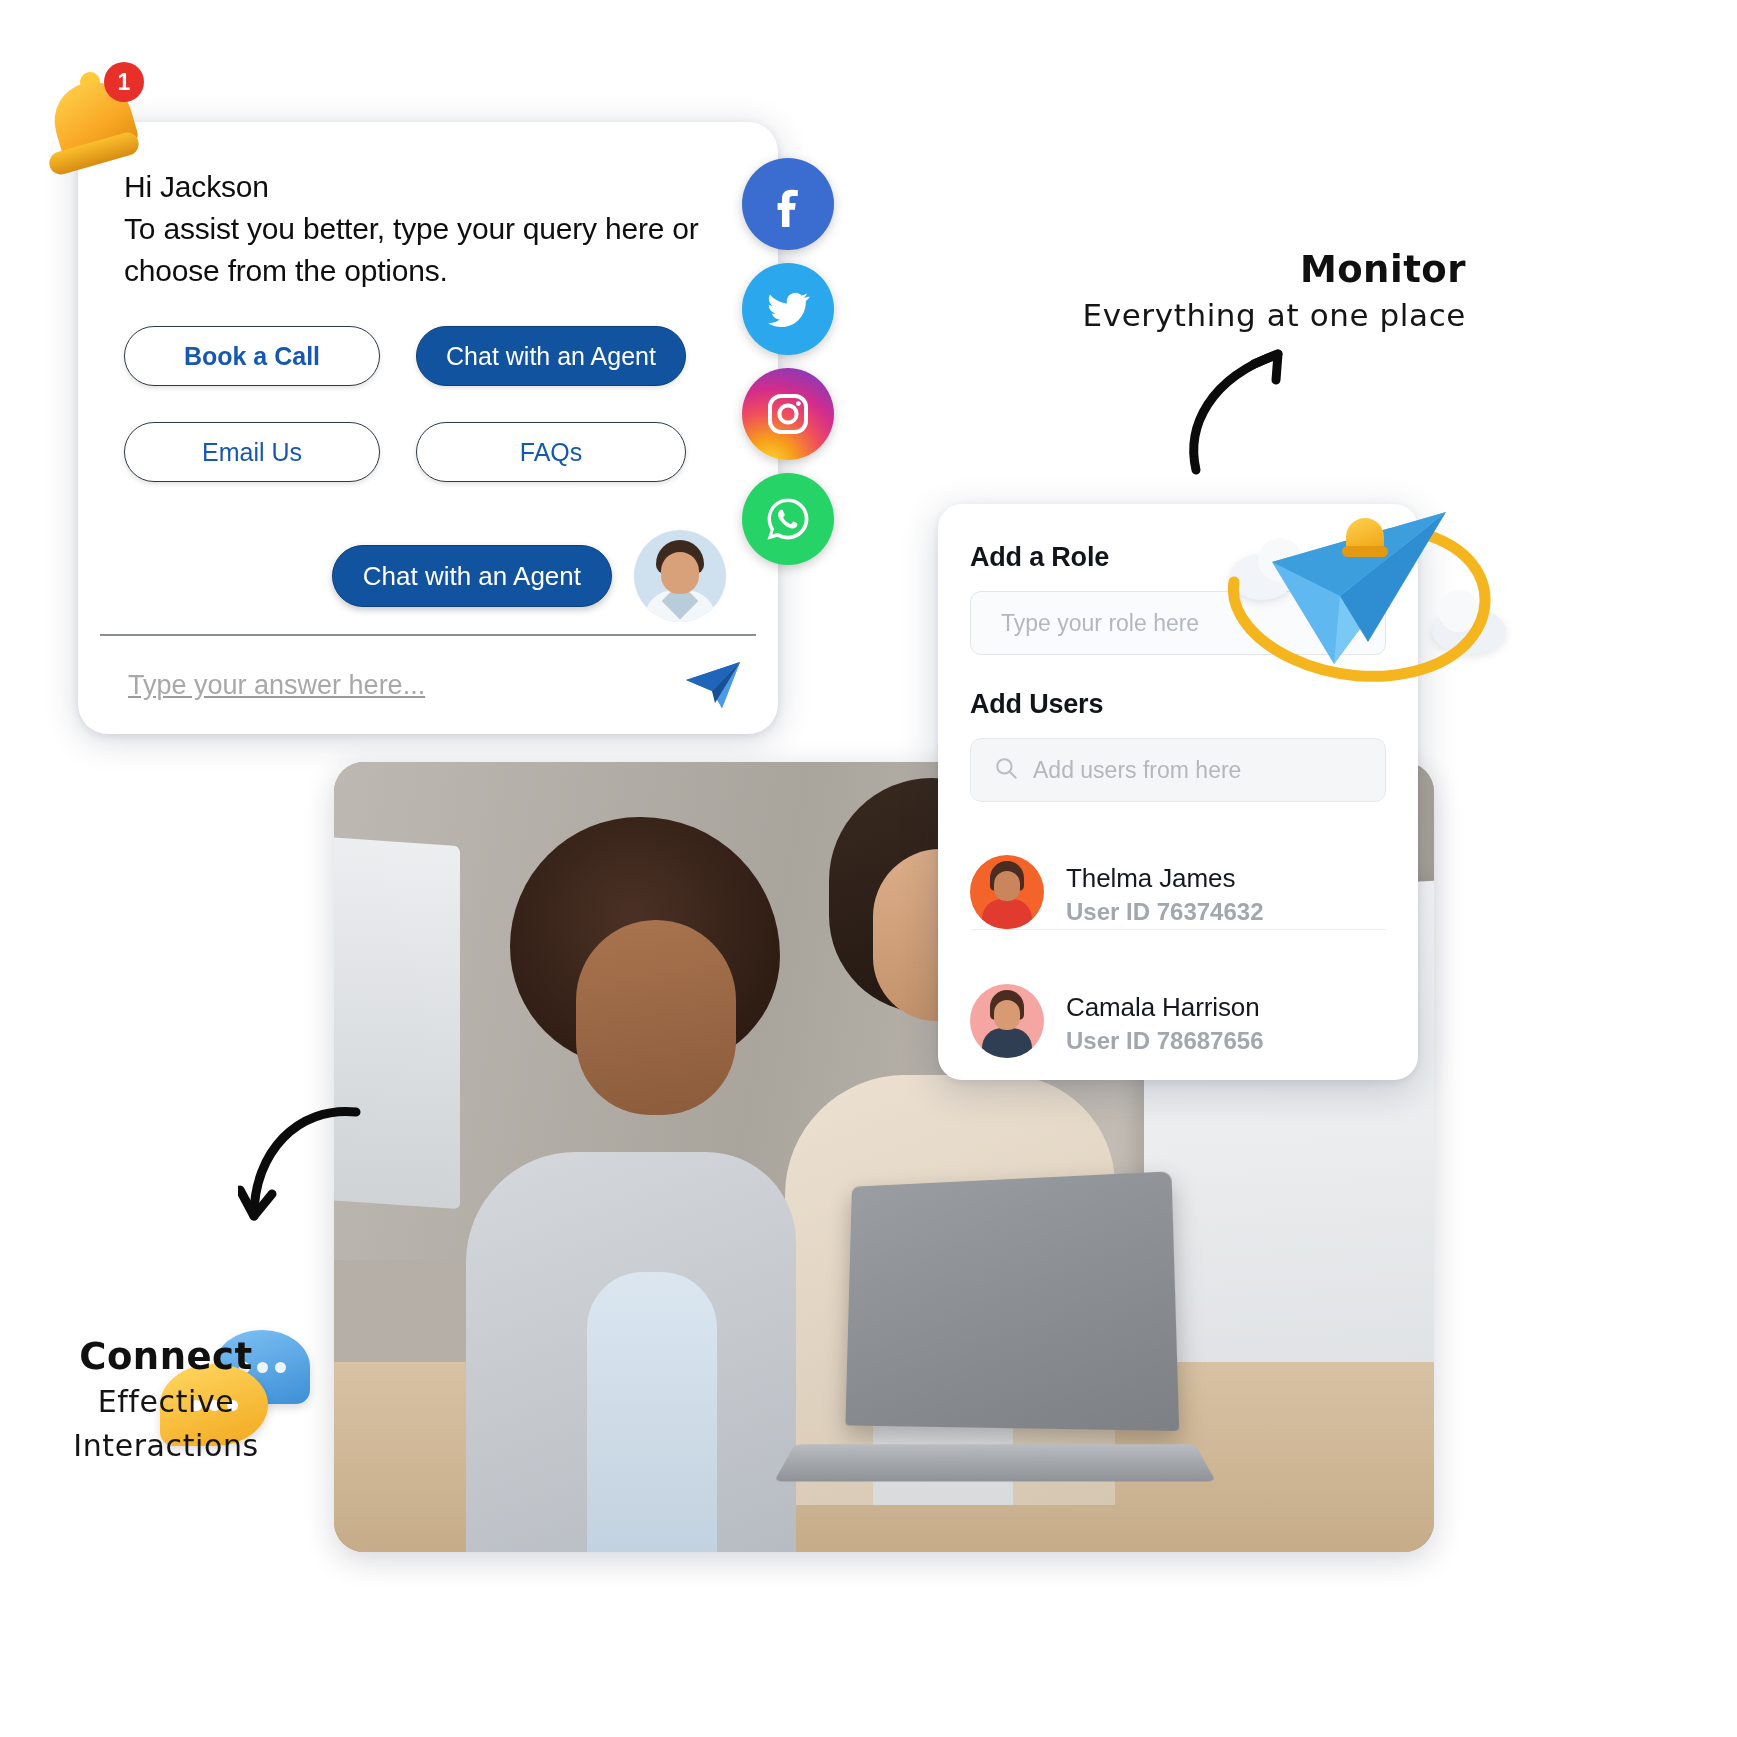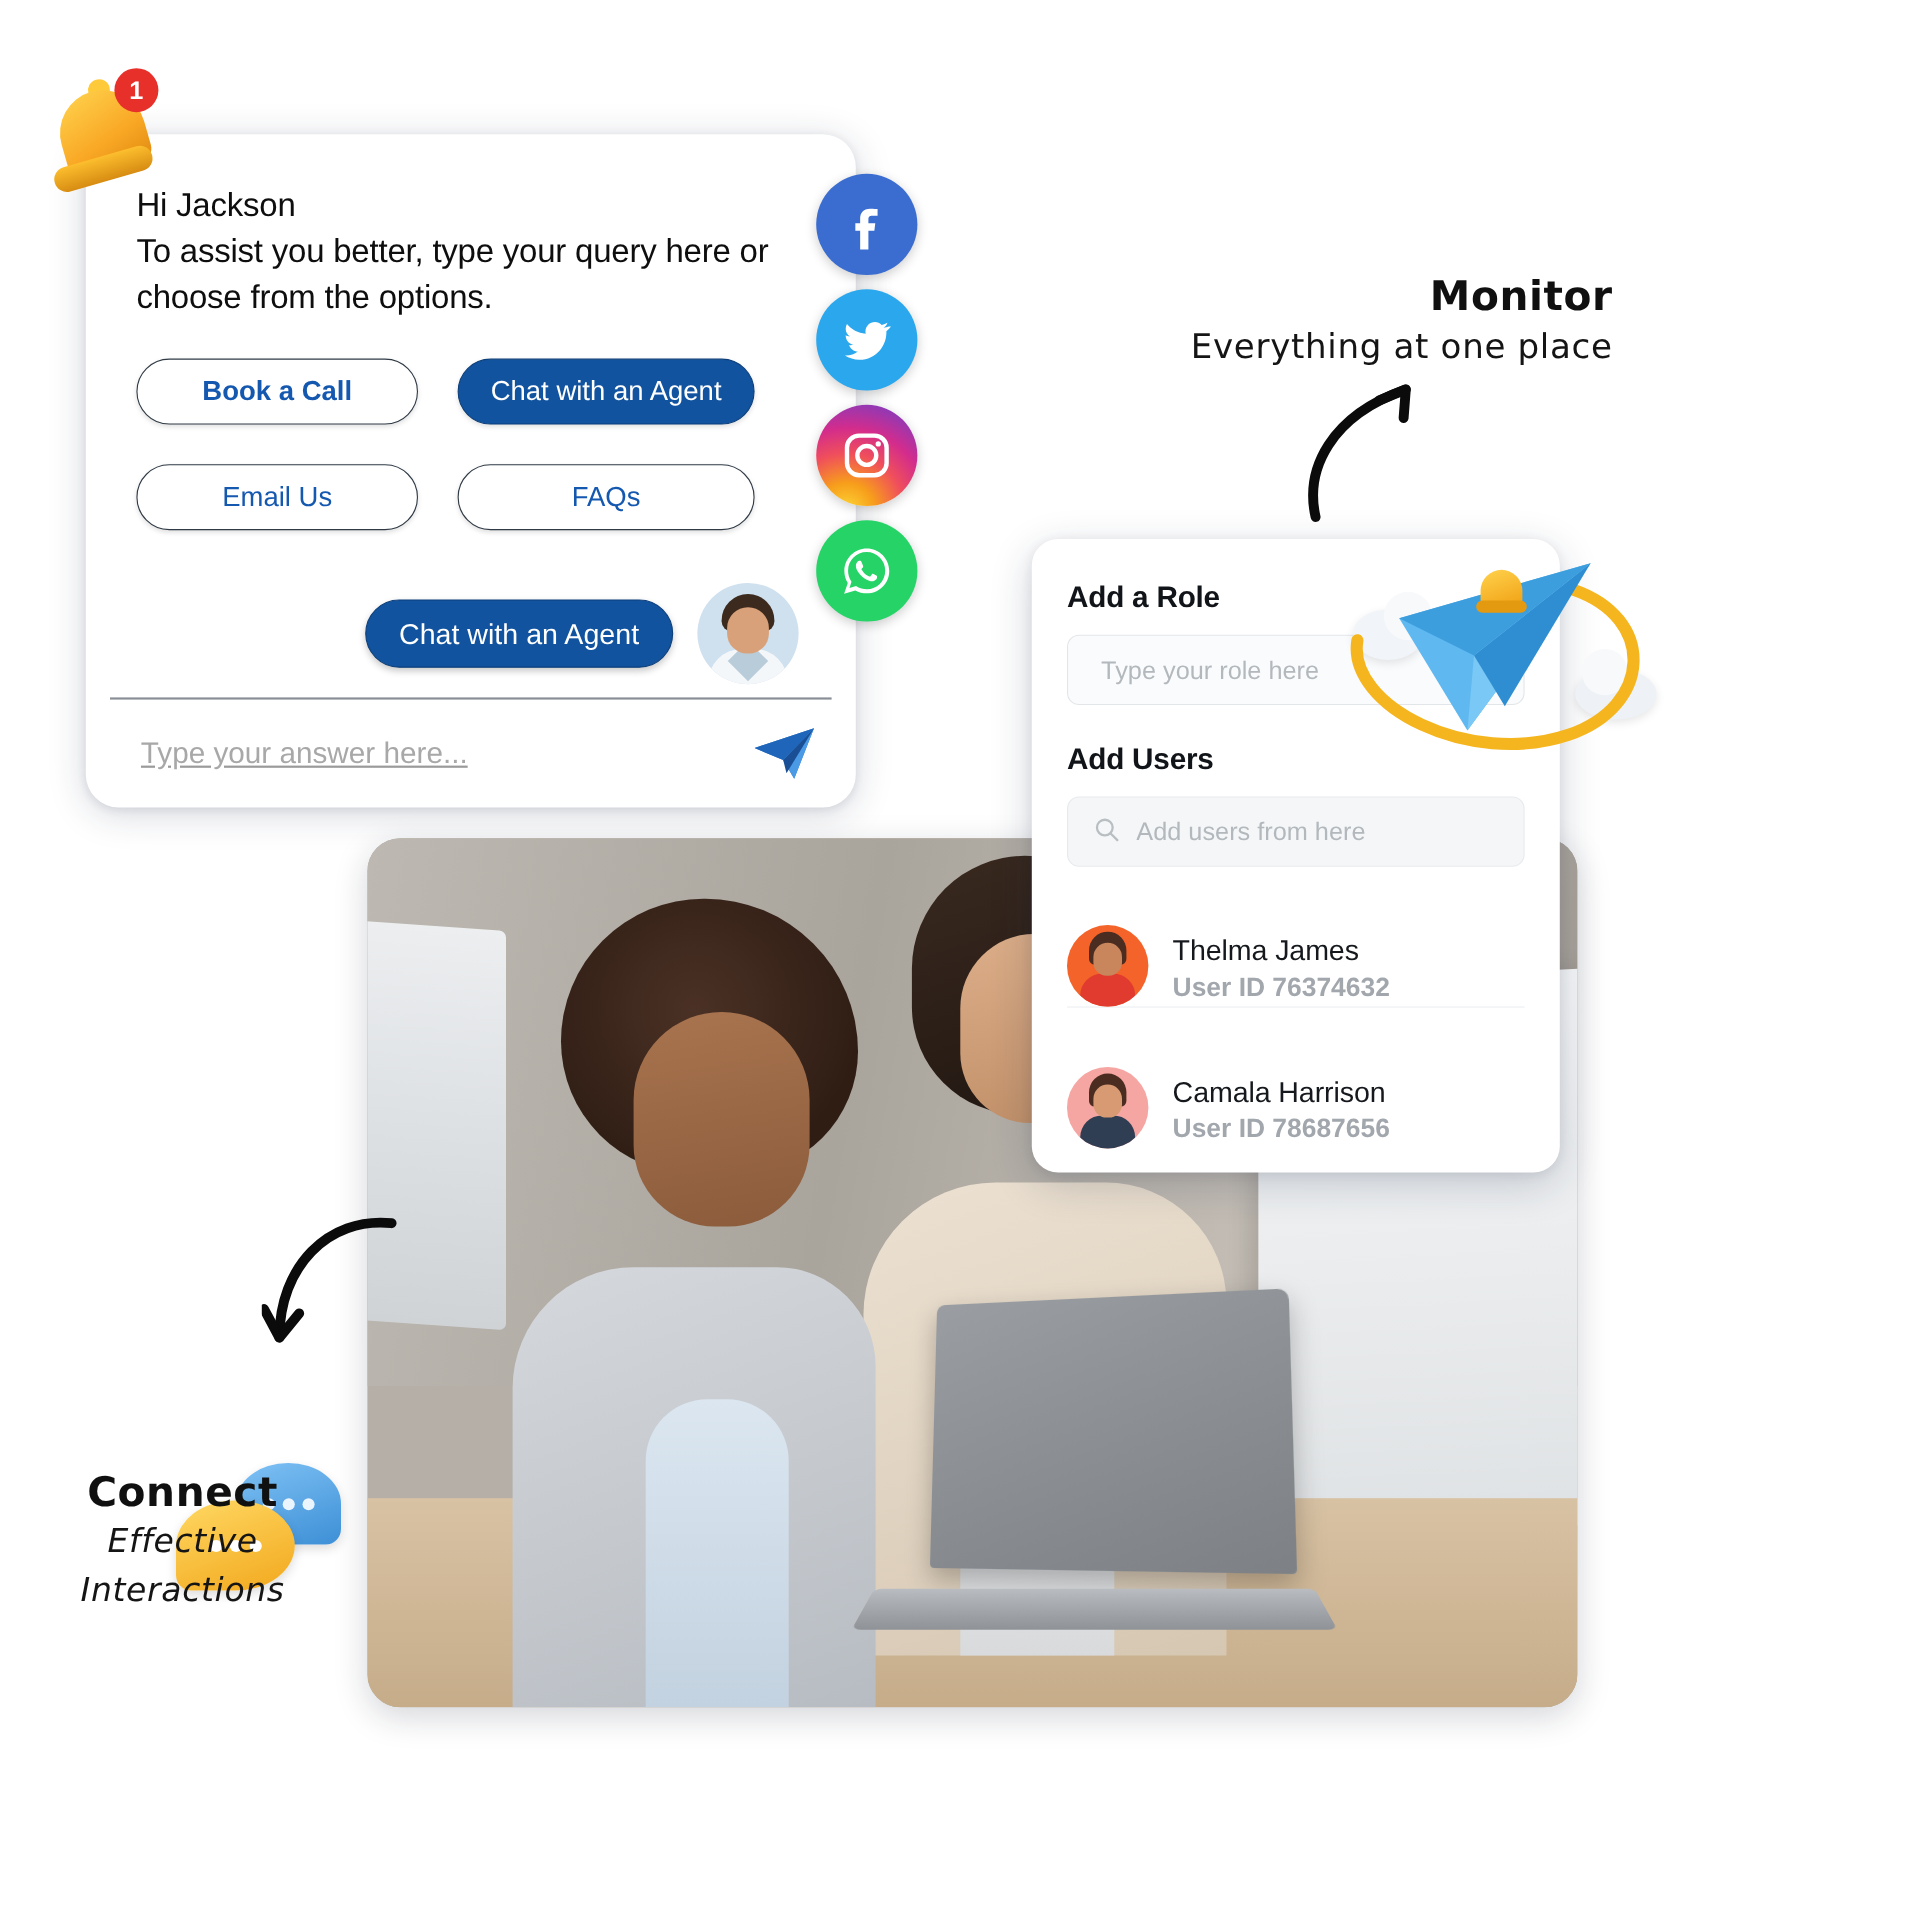--- a/index.html
+++ b/index.html
@@ -226,29 +226,29 @@
     font-family: "DejaVu Sans", sans-serif;
     color: #151515;
     letter-spacing: 0.6px;
   }
   #ann-monitor { left: 1046px; top: 248px; width: 420px; text-align: right; }
   #ann-monitor .ann-title { font-size: 37px; line-height: 44px; }
   #ann-monitor .ann-sub { font-size: 31px; line-height: 46px; }
 
   #ann-connect { left: 16px; top: 1334px; width: 300px; text-align: center; }
   #ann-connect .ann-title { font-size: 37px; line-height: 46px; }
-  #ann-connect .ann-sub { font-size: 30px; line-height: 44px; font-style: italic; }
+  #ann-connect .ann-sub { font-size: 30px; line-height: 44px; }
 
   .arrow-svg { position: absolute; z-index: 7; }
 
   
   .role-card {
     position: absolute;
     left: 938px;
-    top: 490px;
+    top: 504px;
     width: 480px;
     height: 576px;
     background: #ffffff;
     border-radius: 24px;
     box-shadow: 0 10px 38px rgba(25,40,70,0.20), 0 2px 10px rgba(25,40,70,0.08);
     padding: 38px 32px 0 32px;
     z-index: 4;
   }
   .rc-heading {
     font-size: 27px;

